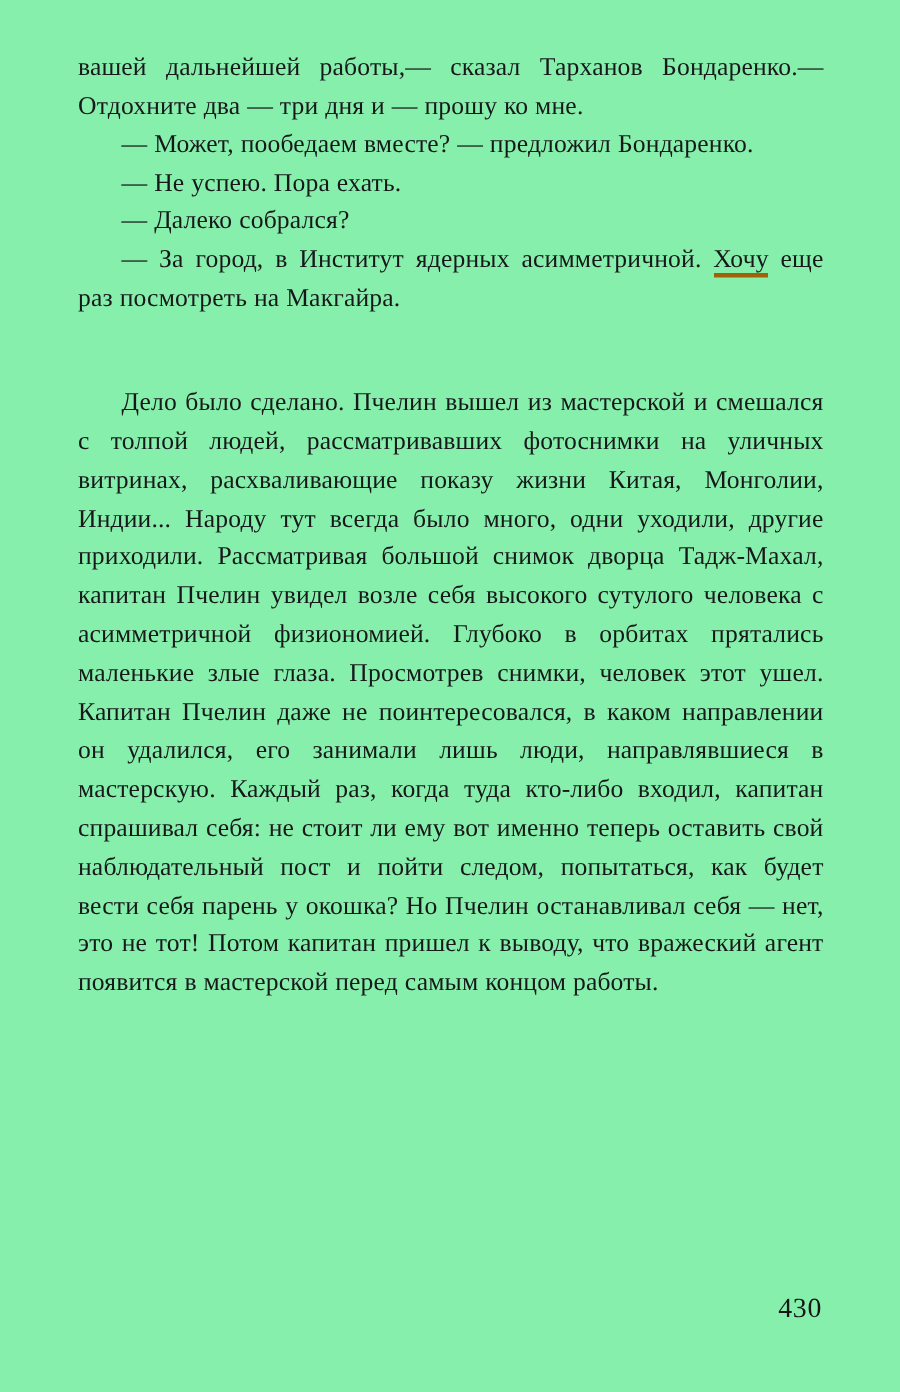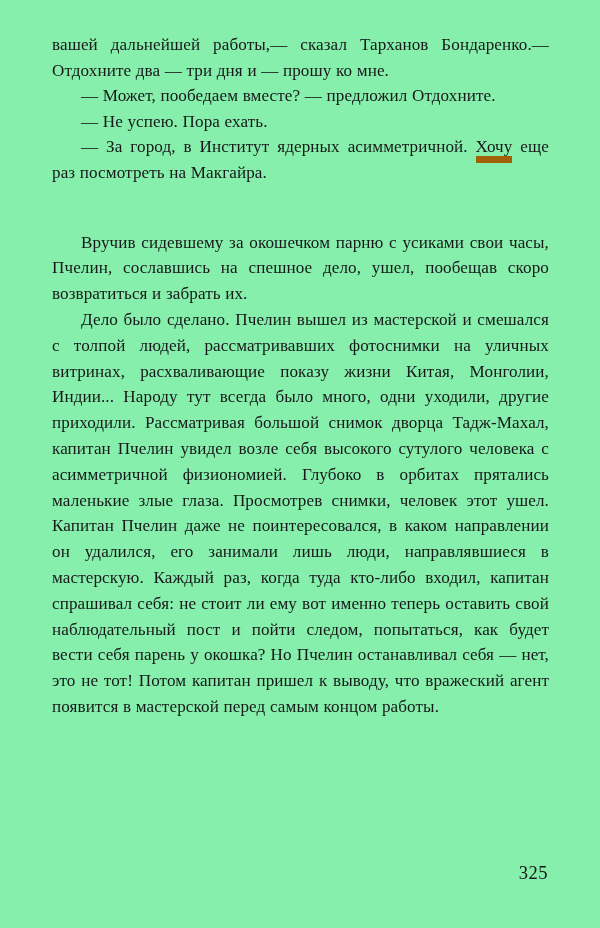--- a/index.html
+++ b/index.html
@@ -54,43 +54,43 @@
   .page-number {
     position: absolute;
     right: 52px;
     bottom: 44px;
     font-size: 18.5px;
     letter-spacing: 0.5px;
     color: #151618;
     font-family: "Liberation Serif", "DejaVu Serif", serif;
   }
   .underline-word {
-    border-bottom: 7px solid #a16207;
+    border-bottom: 3px solid #a16207;
     padding-bottom: 0px;
   }
 </style>
 </head>
 <body>
 
 <div class="page">
 
   <div class="text-column">
 
     <div class="section-1">
       <p class="para noindent">вашей дальнейшей работы,— сказал Тарханов Бондаренко.— Отдохните два — три дня и — прошу ко мне.</p>
-      <p class="para indent">— Может, пообедаем вместе? — предложил Отдохните.</p>
+      <p class="para indent">— Может, пообедаем вместе? — предложил Бондаренко.</p>
       <p class="para indent">— Не успею. Пора ехать.</p>
+      <p class="para indent">— Далеко собрался?</p>
       <p class="para indent"><span>— За город, в Институт ядерных асимметричной. </span><span class="underline-word">Хочу</span><span> еще раз посмотреть на Макгайра.</span></p>
     </div>
 
     <div class="block-gap"></div>
 
     <div class="section-2">
-      <p class="para indent">Вручив сидевшему за окошечком парню с усиками свои часы, Пчелин, сославшись на спешное дело, ушел, пообещав скоро возвратиться и забрать их.</p>
       <p class="para indent">Дело было сделано. Пчелин вышел из мастерской и смешался с толпой людей, рассматривавших фотоснимки на уличных витринах, расхваливающие показу жизни Китая, Монголии, Индии... Народу тут всегда было много, одни уходили, другие приходили. Рассматривая большой снимок дворца Тадж-Махал, капитан Пчелин увидел возле себя высокого сутулого человека с асимметричной физиономией. Глубоко в орбитах прятались маленькие злые глаза. Просмотрев снимки, человек этот ушел. Капитан Пчелин даже не поинтересовался, в каком направлении он удалился, его занимали лишь люди, направлявшиеся в мастерскую. Каждый раз, когда туда кто-либо входил, капитан спрашивал себя: не стоит ли ему вот именно теперь оставить свой наблюдательный пост и пойти следом, попытаться, как будет вести себя парень у окошка? Но Пчелин останавливал себя — нет, это не тот! Потом капитан пришел к выводу, что вражеский агент появится в мастерской перед самым концом работы.</p>
 
     </div>
 
   </div>
 
-  <div class="page-number">325</div>
+  <div class="page-number">430</div>
 
 </div>
 
 </body></html>

